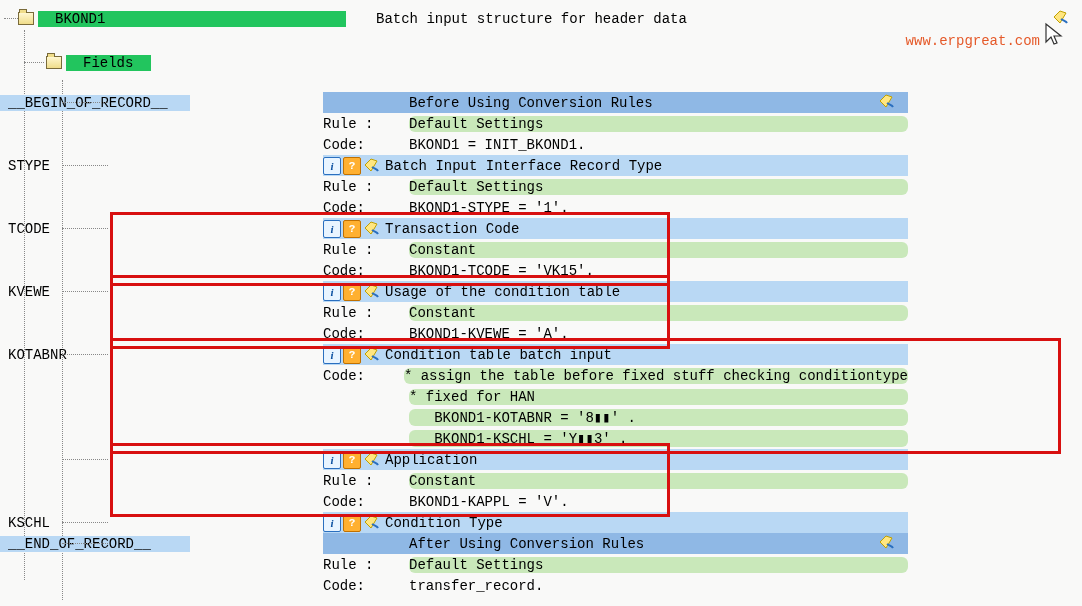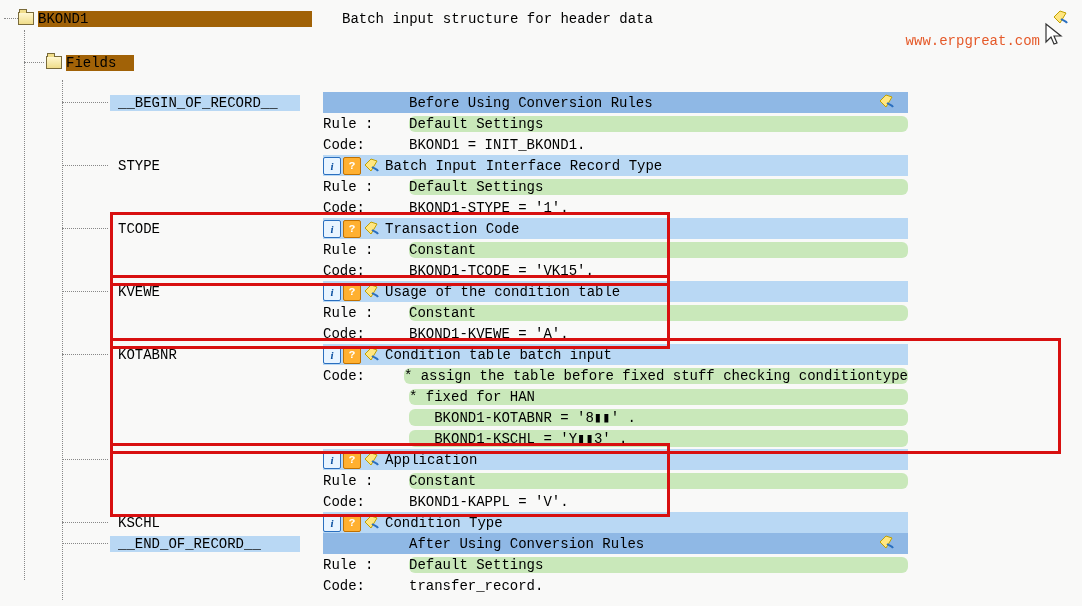--- a/index.html
+++ b/index.html
@@ -56,31 +56,30 @@
     position: absolute;
     top: -4px;
     left: 0;
     width: 6px;
     height: 3px;
     background: #f0dd8a;
     border: 1px solid #7a6b3a;
     border-bottom: none;
   }
   .label-sel {
-    background: #a16207;
-    padding: 0 0;
+    background: #22c55e;
+    padding: 0 17px;
     display: inline-block;
   }
   .root-label {
     width: 274px;
   }
   .field-name {
     display: inline-block;
     padding: 0 8px;
-    margin-left: 110px;
     min-width: 190px;
     box-sizing: border-box;
   }
   .bg-sel {
     background: #b9d8f4;
   }
   .icons {
     display: inline-flex;
     gap: 2px;
     margin-right: 6px;

